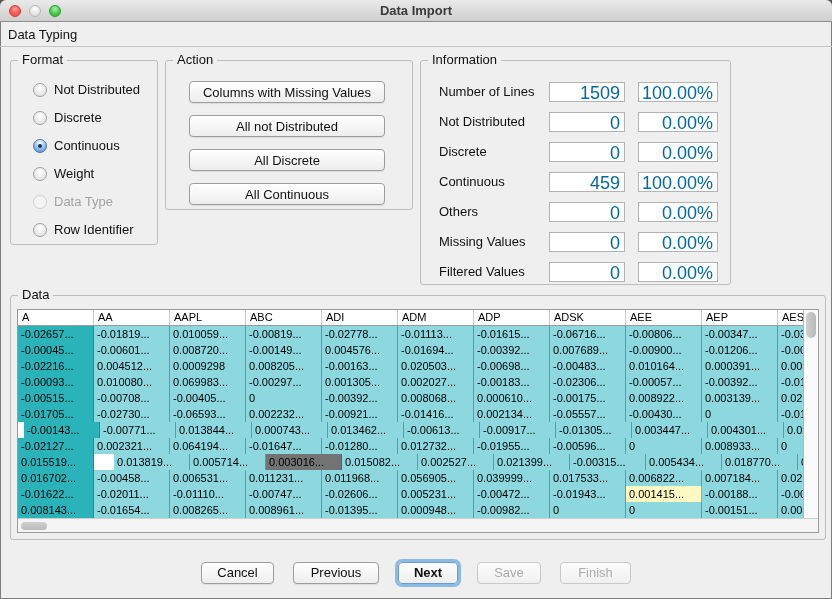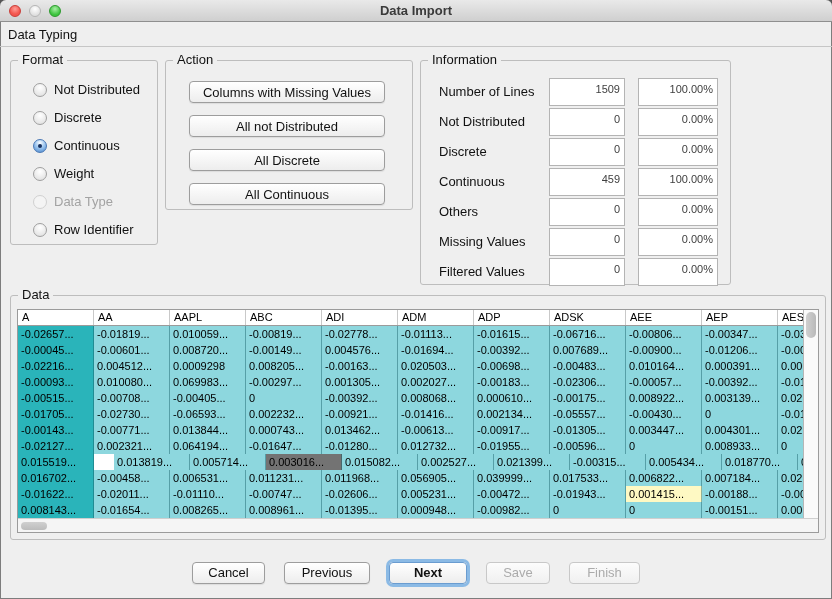--- a/index.html
+++ b/index.html
@@ -42,21 +42,21 @@
   .radio-row.disabled .radio-label{color:#a3a3a3;}
   
   .action-list{padding:14px 15px 16px 11px;display:flex;flex-direction:column;gap:12px;}
   .aqua-btn{height:22px;font-size:13px;color:#111;text-align:center;line-height:20px;
             background:linear-gradient(#ffffff,#ededed);border:1px solid #9d9d9d;border-radius:4px;
             box-shadow:0 1px 1px rgba(0,0,0,0.08);}
   
   .info-list{padding:15px 0 0 6px;}
   .info-row{display:flex;align-items:center;height:20px;margin-bottom:10px;}
   .info-label{width:110px;font-size:13px;color:#111;}
-  .info-field{height:28px;background:#fff;border:1px solid #b4b4b4;font-size:11px;color:#404040;
+  .info-field{height:20px;background:#fff;border:1px solid #b4b4b4;font-size:18px;color:#0369a1;
               text-align:right;padding:1px 4px 0 2px;line-height:18px;}
   .info-field.value{width:76px;}
   .info-field.percent{width:80px;margin-left:13px;}
   
   .table-wrap{position:absolute;left:6px;top:13px;width:802px;height:224px;
               border:1px solid #9b9b9b;background:#fff;display:flex;flex-direction:column;}
   .table-main{display:flex;flex:1;overflow:hidden;}
   .table-cols{flex:1;overflow:hidden;}
   .thead{display:flex;height:16px;background:#fff;border-bottom:1px solid #9b9b9b;}
   .th{flex:0 0 76px;width:76px;font-size:11px;color:#000;padding:1px 0 0 4px;
@@ -70,21 +70,21 @@
   .hscroll{flex:0 0 14px;background:#f5f5f5;border-top:1px solid #cfcfcf;position:relative;}
   .hthumb{position:absolute;left:3px;top:3px;width:26px;height:8px;border-radius:4px;
           background:linear-gradient(#d0d0d0,#bcbcbc);}
   
   .footer{position:absolute;left:0;right:0;top:562px;display:flex;justify-content:center;
           gap:19px;align-items:center;}
   .footer .aqua-btn{padding:0 10px;}
   .footer .focused{box-shadow:0 0 0 3px rgba(106,168,226,0.75);border-color:#6a9cd0;}
   .footer .disabled{color:#ababab;border-color:#c8c8c8;background:linear-gradient(#fcfcfc,#f0f0f0);
                     box-shadow:none;}
-  .w-cancel{width:73px;} .w-previous{width:86px;} .w-next{width:78px;font-weight:bold;}
+  .w-cancel{width:73px;} .w-previous{width:86px;} .w-next{width:60px;font-weight:bold;}
   .w-save{width:64px;} .w-finish{width:71px;}
 </style>
 </head>
 <body>
 
 <div class="window">
 
   <div class="titlebar">
     <div class="traffic">
       <span class="light red"></span>
@@ -270,21 +270,21 @@
                 <div class="td" style="background: rgb(141, 215, 222);">0.002232...</div>
                 <div class="td" style="background: rgb(141, 215, 222);">-0.00921...</div>
                 <div class="td" style="background: rgb(141, 215, 222);">-0.01416...</div>
                 <div class="td" style="background: rgb(141, 215, 222);">0.002134...</div>
                 <div class="td" style="background: rgb(141, 215, 222);">-0.05557...</div>
                 <div class="td" style="background: rgb(141, 215, 222);">-0.00430...</div>
                 <div class="td" style="background: rgb(141, 215, 222);">0</div>
                 <div class="td" style="background: rgb(141, 215, 222);">-0.01</div>
               </div>
               <div class="tr">
-                <div class="td" style="background: rgb(42, 180, 186);">-0.00143...</div>
+                <div class="td" style="background: rgb(42, 180, 186); margin-left: 6px;">-0.00143...</div>
                 <div class="td" style="background: rgb(141, 215, 222);">-0.00771...</div>
                 <div class="td" style="background: rgb(141, 215, 222);">0.013844...</div>
                 <div class="td" style="background: rgb(141, 215, 222);">0.000743...</div>
                 <div class="td" style="background: rgb(141, 215, 222);">0.013462...</div>
                 <div class="td" style="background: rgb(141, 215, 222);">-0.00613...</div>
                 <div class="td" style="background: rgb(141, 215, 222);">-0.00917...</div>
                 <div class="td" style="background: rgb(141, 215, 222);">-0.01305...</div>
                 <div class="td" style="background: rgb(141, 215, 222);">0.003447...</div>
                 <div class="td" style="background: rgb(141, 215, 222);">0.004301...</div>
                 <div class="td" style="background: rgb(141, 215, 222);">0.025</div>

